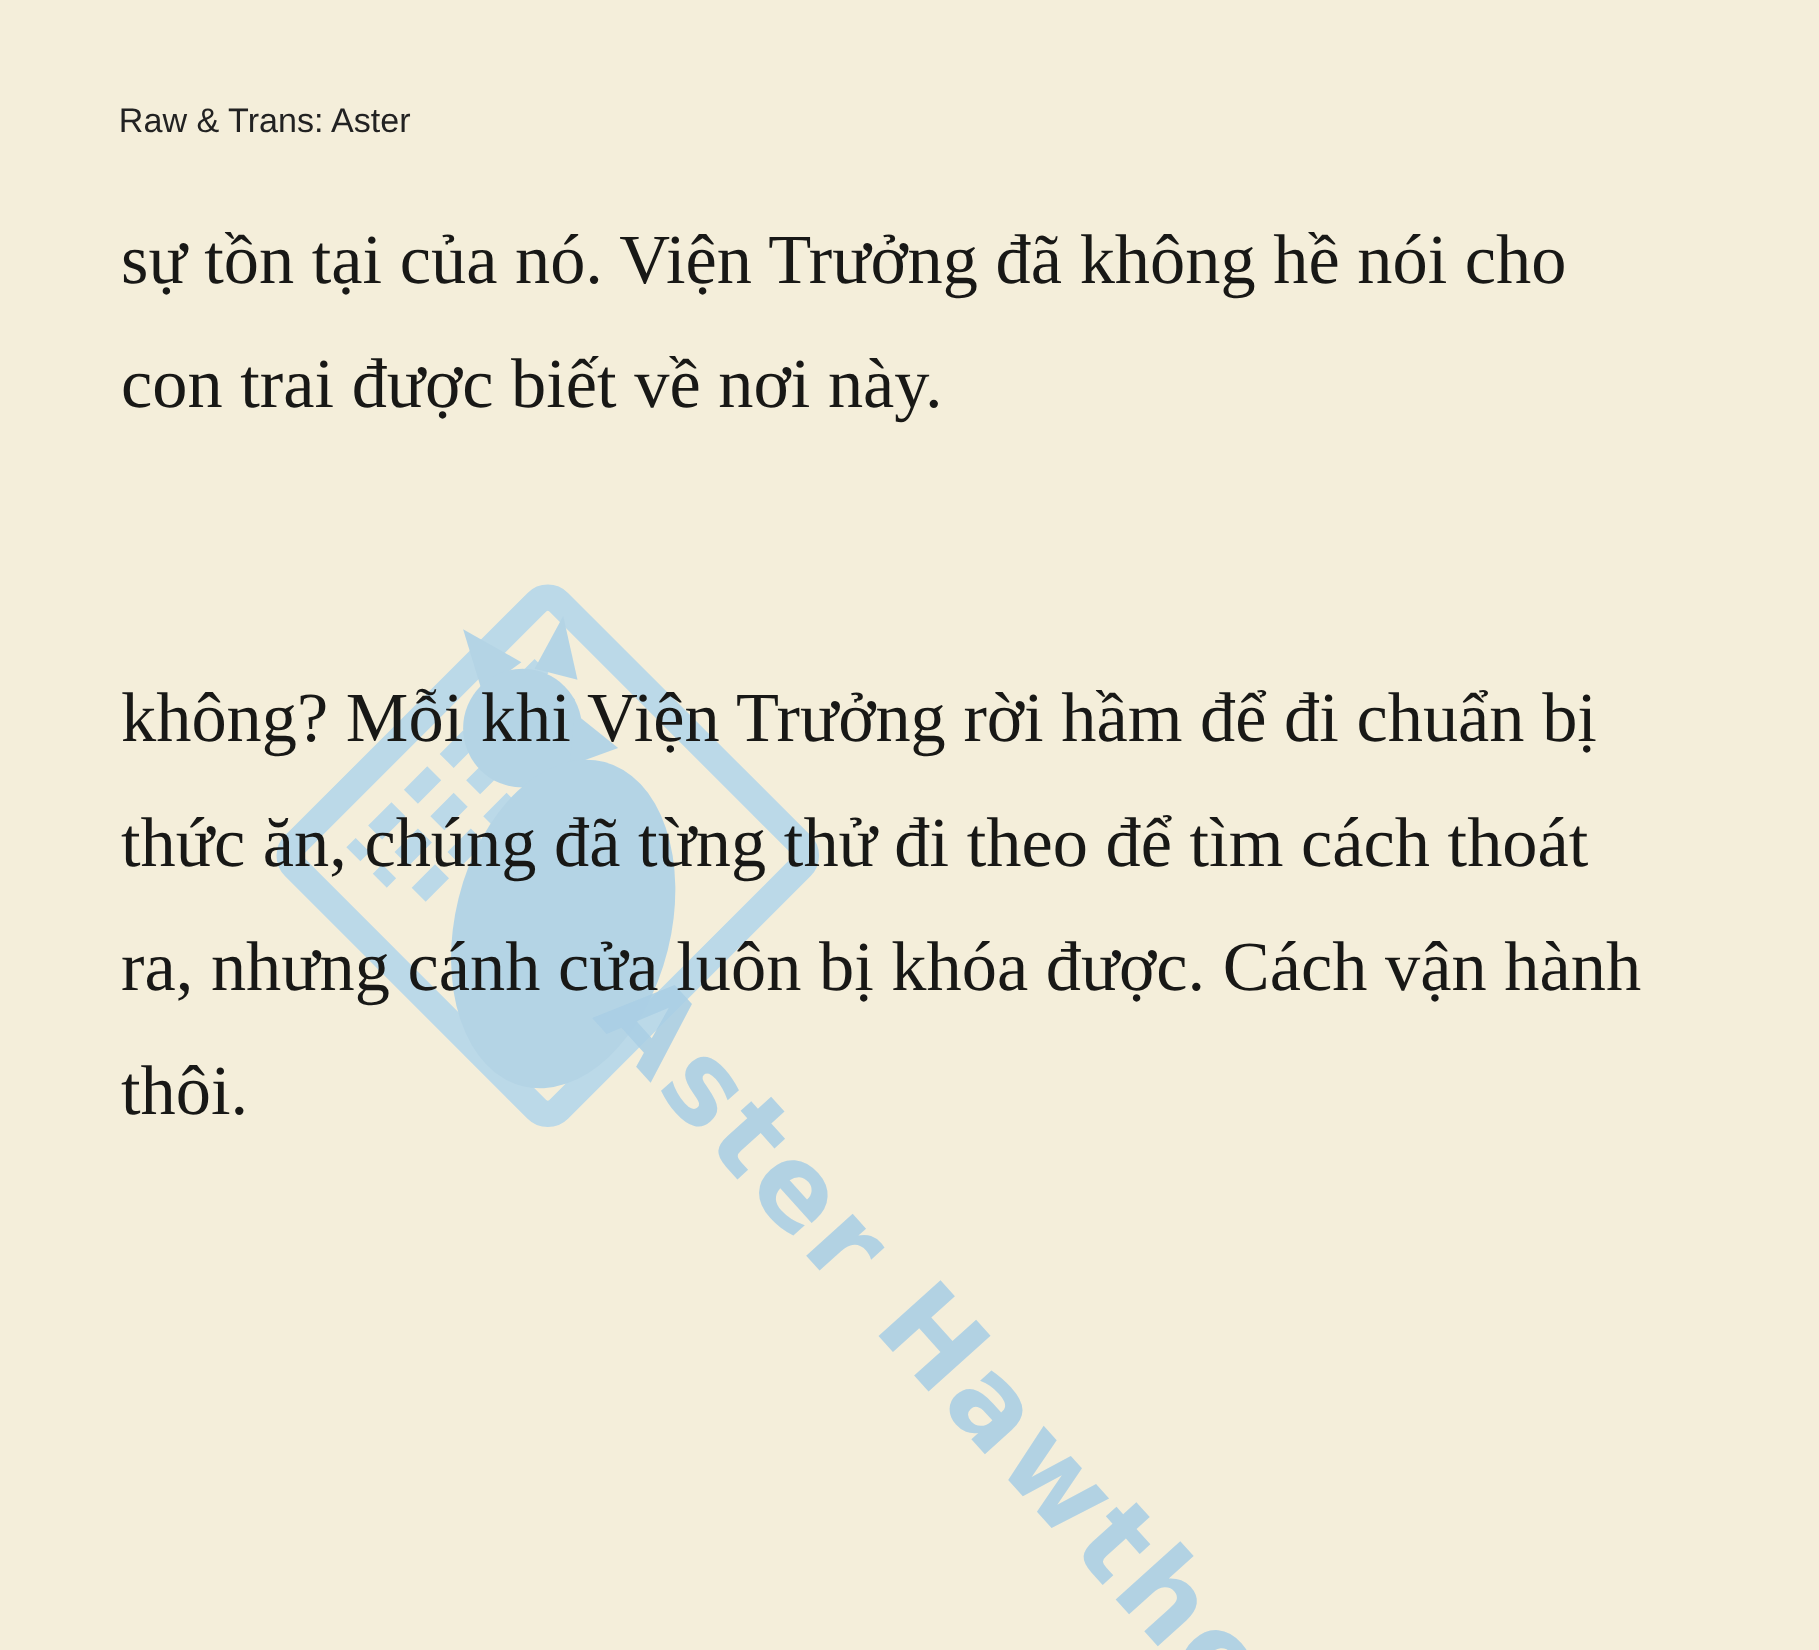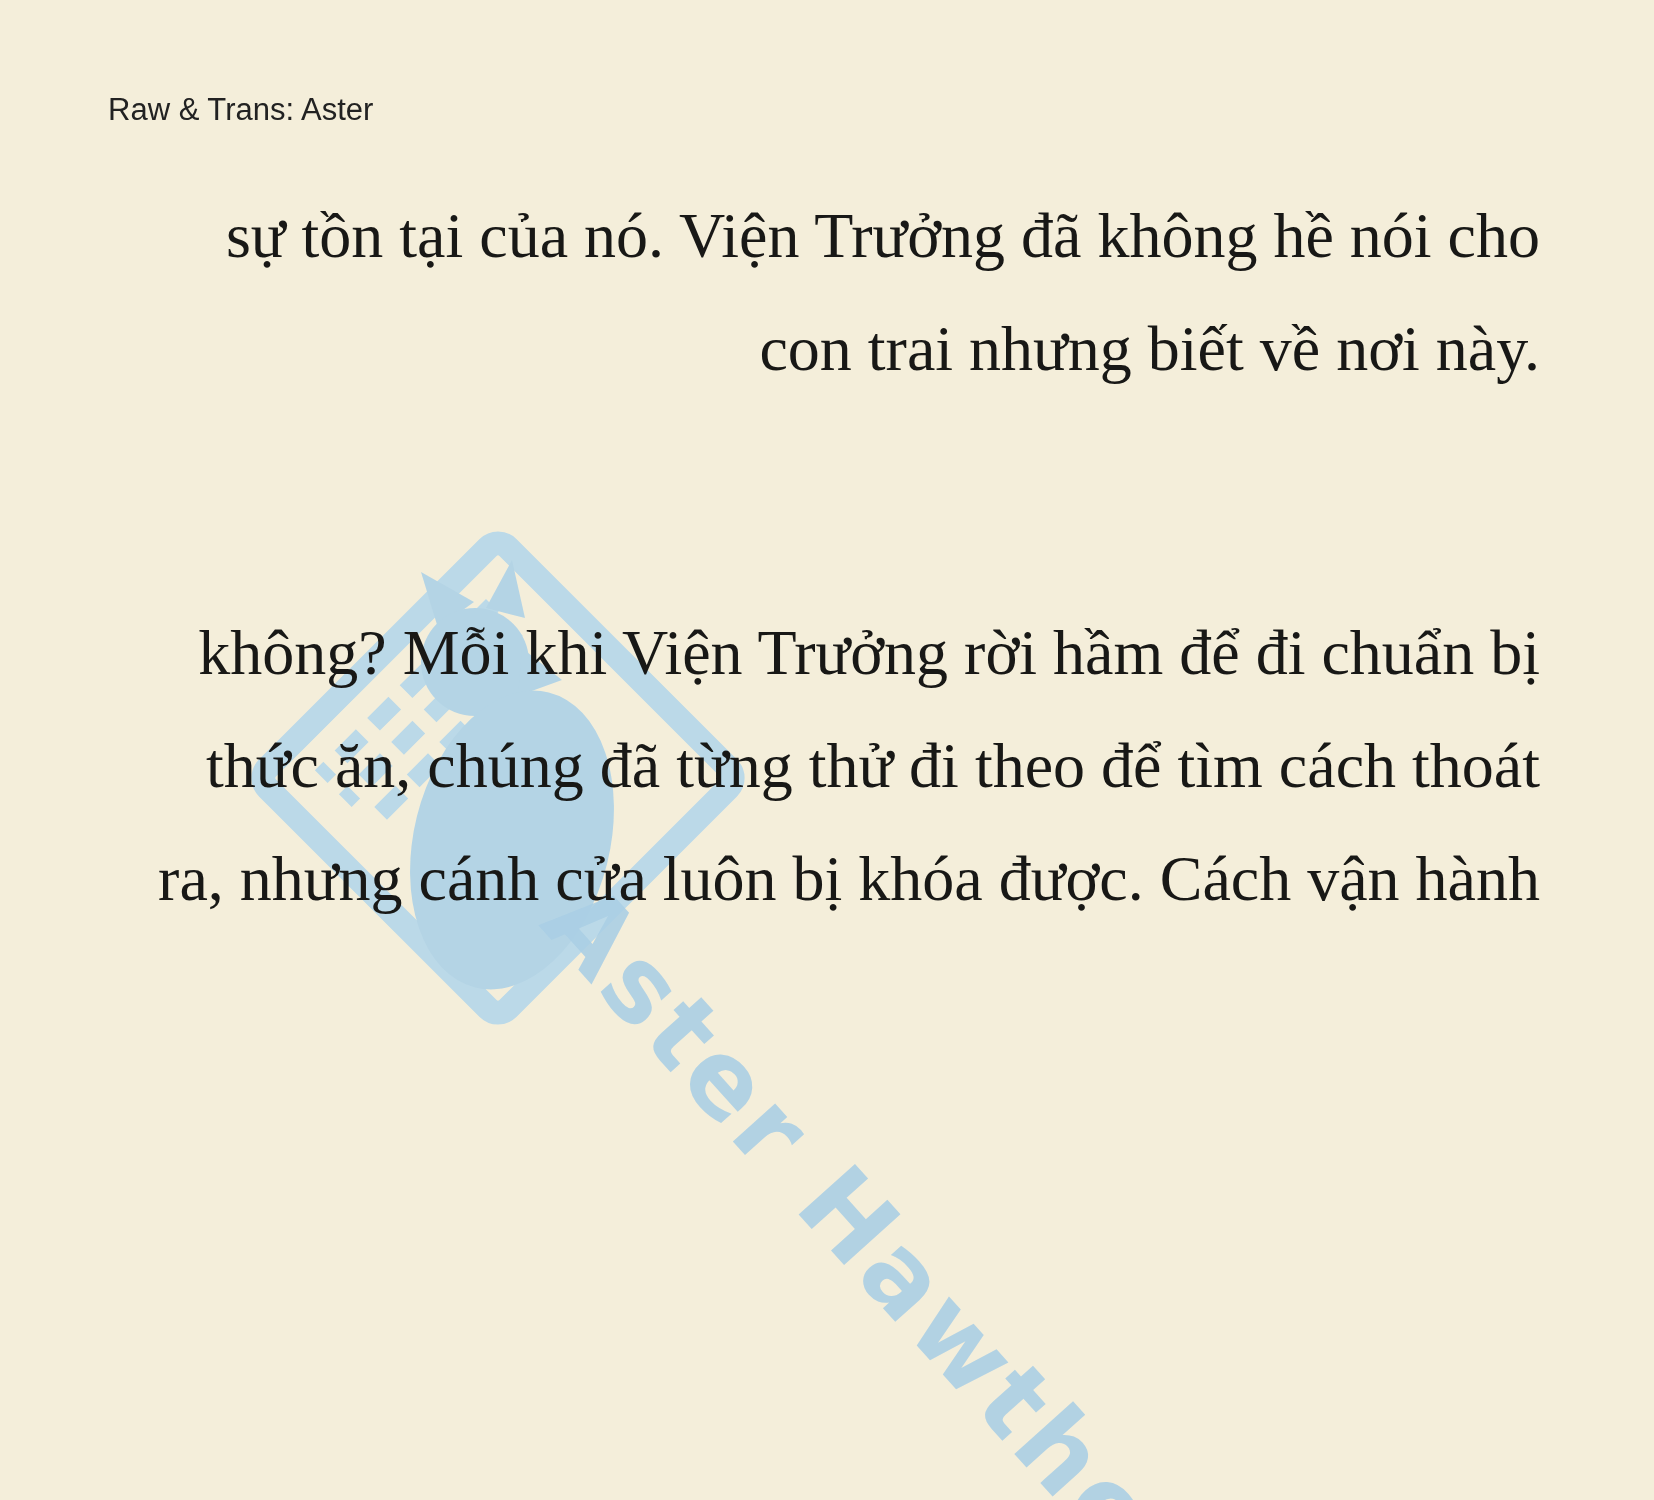--- a/index.html
+++ b/index.html
@@ -49,21 +49,20 @@
   }
   
   .content {
     position: absolute;
     left: 110px;
     top: 179px;
     width: 1430px;
     font-size: 64px;
     line-height: 113px;
     color: #181816;
-    text-align: right;
   }
   .content p { margin: 0; padding: 0; }
   .content p + p { margin-top: 191px; }
   .tline { display: block; white-space: nowrap; }
 </style>
 </head>
 <body>
 
 <div class="page">
 
@@ -87,22 +86,23 @@
     </svg>
   </div>
 
   <div class="wm-text">Aster Hawtho</div>
 
   <div class="credit">Raw &amp; Trans: Aster</div>
 
   <div class="content">
     <p>
       <span class="tline">sự tồn tại của nó. Viện Trưởng đã không hề nói cho</span>
-      <span class="tline">con trai nhưng biết về nơi này.</span>
+      <span class="tline">con trai được biết về nơi này.</span>
     </p>
     <p>
       <span class="tline">không? Mỗi khi Viện Trưởng rời hầm để đi chuẩn bị</span>
       <span class="tline">thức ăn, chúng đã từng thử đi theo để tìm cách thoát</span>
       <span class="tline">ra, nhưng cánh cửa luôn bị khóa được. Cách vận hành</span>
+      <span class="tline">thôi.</span>
     </p>
   </div>
 
 </div>
 
 </body></html>

